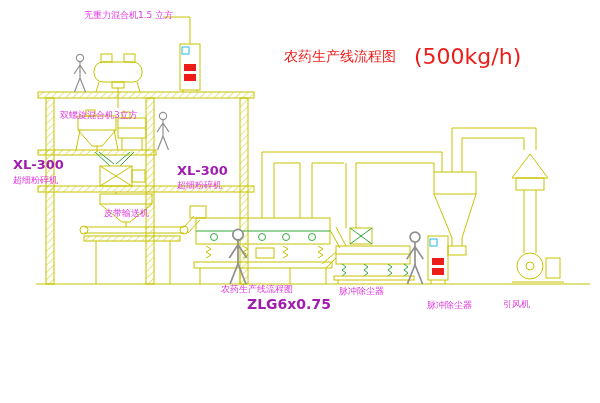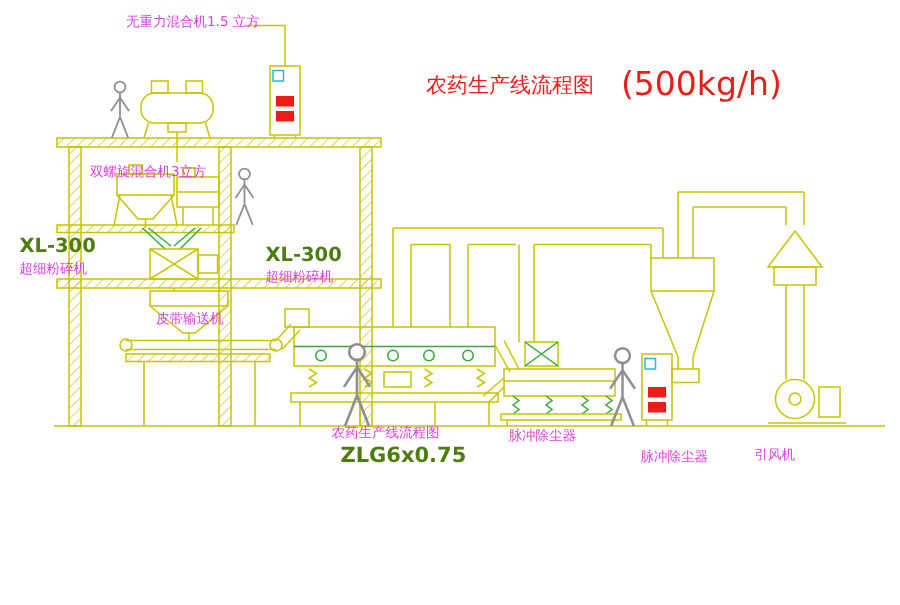--- a/index.html
+++ b/index.html
@@ -5,23 +5,23 @@
   html,body{margin:0;padding:0;background:#fff;}
   .stage{
     position:relative;width:600px;height:403px;background:#ffffff;overflow:hidden;
     font-family:"DejaVu Sans",sans-serif;
   }
   .stage svg{position:absolute;left:0;top:0;}
   .lbl{
     position:absolute;color:#e23ae2;font-size:9px;line-height:1.1;white-space:nowrap;
   }
   .model{
-    position:absolute;color:#4d7c0f;font-size:13px;font-weight:bold;white-space:nowrap;letter-spacing:0px;
-  }
-  .model.big{font-size:14px;}
+    position:absolute;color:#a21caf;font-size:13px;font-weight:bold;white-space:nowrap;letter-spacing:0px;
+  }
+  .model.big{font-size:14px;margin-left:20px;}
   .title{
     position:absolute;left:284px;top:44px;color:#ee1c19;display:flex;align-items:center;gap:18px;white-space:nowrap;
   }
   .title .t-main{font-size:14px;}
   .title .t-cap{font-size:22px;}
 </style>
 </head>
 <body>
 
 <div class="stage">

